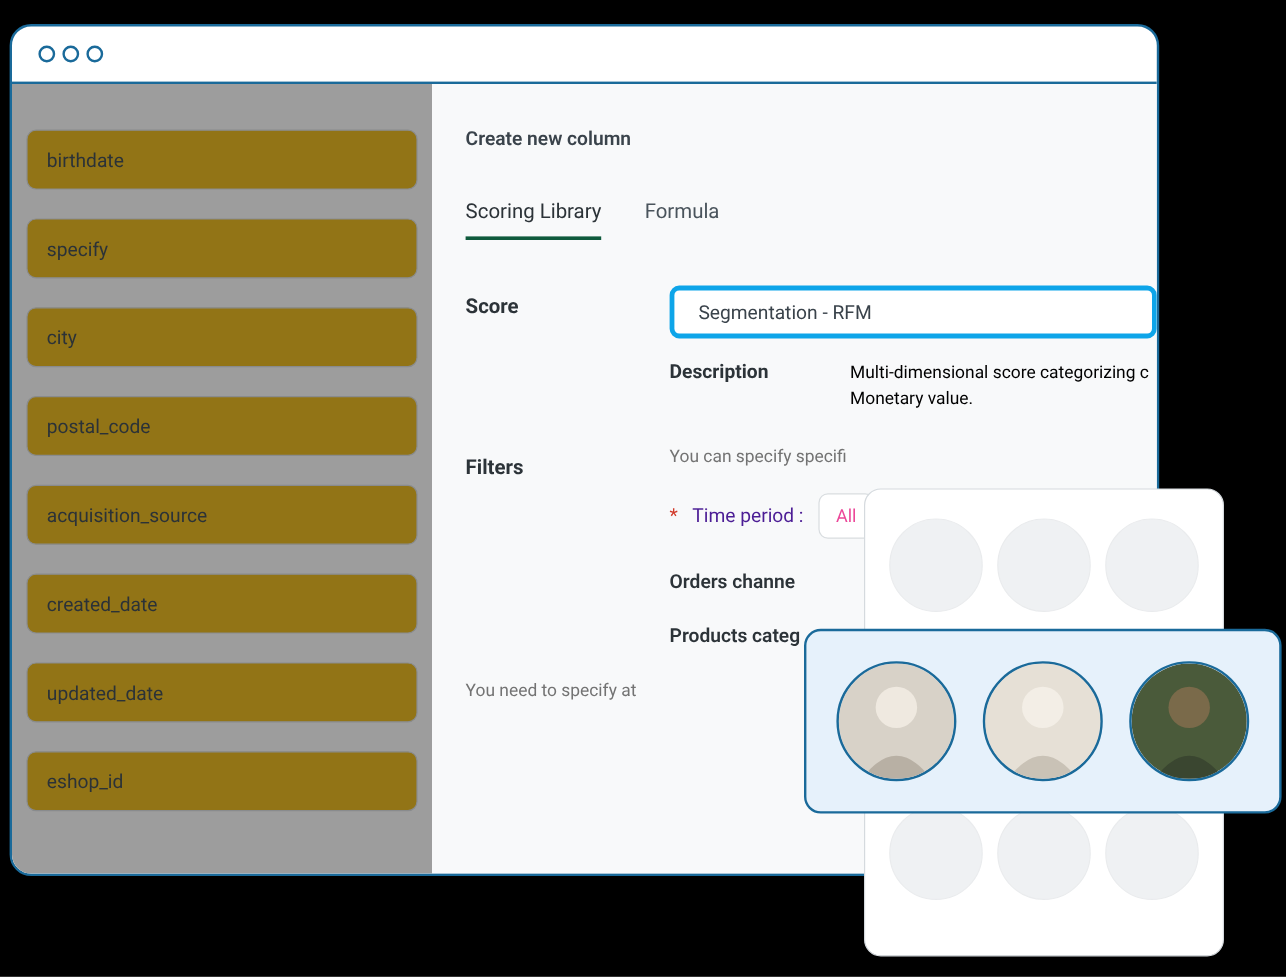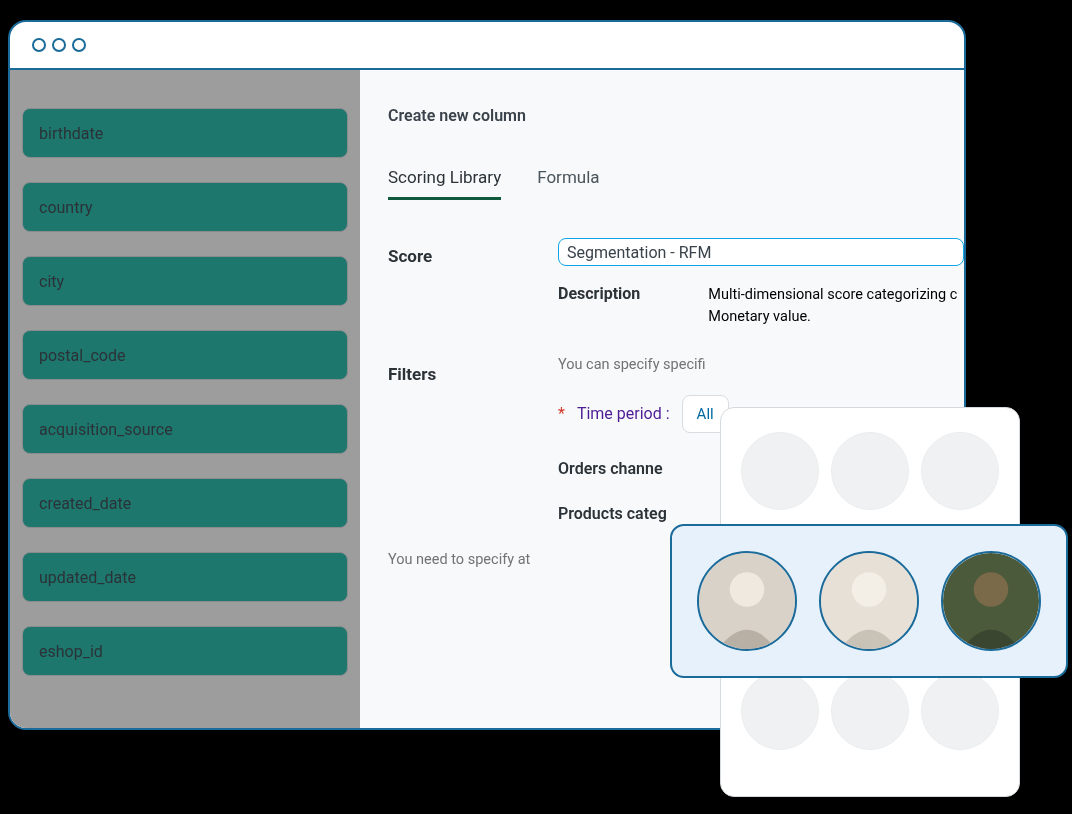--- a/index.html
+++ b/index.html
@@ -8,45 +8,45 @@
     position: absolute; top: 20px; left: 8px; width: 958px; height: 710px;
     background: #fff; border: 2px solid #1a6a9a; border-radius: 18px; overflow: hidden;
   }
   .titlebar { height: 48px; border-bottom: 2px solid #1a6a9a; display: flex; align-items: center; padding-left: 22px; gap: 6px; }
   .titlebar-dot { width: 14px; height: 14px; border: 2px solid #1a6a9a; border-radius: 50%; }
   .app-body { display: flex; height: calc(100% - 48px); }
   .sidebar { width: 350px; background: #fdfdfd; position: relative; }
   .sidebar-overlay { position: absolute; inset: 0; background: rgba(40,40,40,0.45); pointer-events: none; }
   .sidebar-inner { padding: 38px 12px 12px 12px; }
   .field-pill {
-    height: 50px; border: 1px solid #d9dde0; border-radius: 8px; background: #14b8a6;
+    height: 50px; border: 1px solid #d9dde0; border-radius: 8px; background: #eab308;
     display: flex; align-items: center; padding: 0 16px; margin-bottom: 24px;
     color: #2f3b44; font-size: 16px;
   }
   .main { flex: 1; background: #f8f9fa; padding: 36px 0 0 28px; color: #4a545c; }
   .main-title { font-size: 16px; font-weight: 600; color: #3a434b; margin-bottom: 42px; }
   .tabs { display: flex; gap: 36px; margin-bottom: 38px; font-size: 17px; }
   .tab { padding-bottom: 10px; cursor: pointer; color: #4a545c; }
   .tab.active { font-weight: 400; color: #2c3338; border-bottom: 3px solid #0f5a3c; }
   .form-row { display: flex; align-items: flex-start; margin-bottom: 28px; }
   .form-label { width: 170px; font-size: 17px; font-weight: 700; color: #2c3338; padding-top: 8px; }
   .form-content { flex: 1; }
   .select-box {
-    height: 28px; border: 1px solid #0ea5e9; border-radius: 8px; background: #fff;
-    display: flex; align-items: center; padding: 0 8px; font-size: 16px; color: #3a434b;
+    height: 44px; border: 4px solid #0ea5e9; border-radius: 8px; background: #fff;
+    display: flex; align-items: center; padding: 0 20px; font-size: 16px; color: #3a434b;
     min-width: 400px;
   }
   .sub-label { font-size: 16px; font-weight: 700; color: #2c3338; display: inline-block; margin-top: 18px; }
   .desc-text { color: #000000; font-size: 14.5px; line-height: 1.5; margin-top: 18px; margin-left: 0; }
   .help-text { color: #737373; font-size: 14.5px; }
   .inline-row { display: flex; align-items: center; gap: 12px; margin-top: 22px; }
   .req { color: #d13a2a; }
   .pill-select {
     height: 38px; border: 1px solid #d9dde0; border-radius: 8px; background: #fff;
-    display: inline-flex; align-items: center; padding: 0 14px; font-size: 15px; color: #0369a1;
+    display: inline-flex; align-items: center; padding: 0 14px; font-size: 15px; color: #ec4899;
   }
   .cat-label { font-size: 16px; color: #2c3338; font-weight: 600; margin-top: 26px; }
 
   
   .avatar-card {
     position: absolute; top: 407px; left: 720px; width: 300px; height: 390px;
     background: #fff; border: 1px solid #d5dade; border-radius: 14px; padding: 24px 16px;
   }
   .avatar-row { display: flex; justify-content: center; gap: 12px; margin-bottom: 22px; }
   .avatar-faded { width: 78px; height: 78px; border-radius: 50%; background: #e6e9ec; border: 1px solid #dcdfe2; opacity: 0.6; }
@@ -68,21 +68,21 @@
 <div class="app-window">
   <div class="titlebar">
     <div class="titlebar-dot"></div>
     <div class="titlebar-dot"></div>
     <div class="titlebar-dot"></div>
   </div>
   <div class="app-body">
     <div class="sidebar">
       <div class="sidebar-inner">
         <div class="field-pill">birthdate</div>
-        <div class="field-pill">country</div>
+        <div class="field-pill">specify</div>
         <div class="field-pill">city</div>
         <div class="field-pill">postal_code</div>
         <div class="field-pill">acquisition_source</div>
         <div class="field-pill">created_date</div>
         <div class="field-pill">updated_date</div>
         <div class="field-pill">eshop_id</div>
       </div>
       <div class="sidebar-overlay"></div>
     </div>
 

